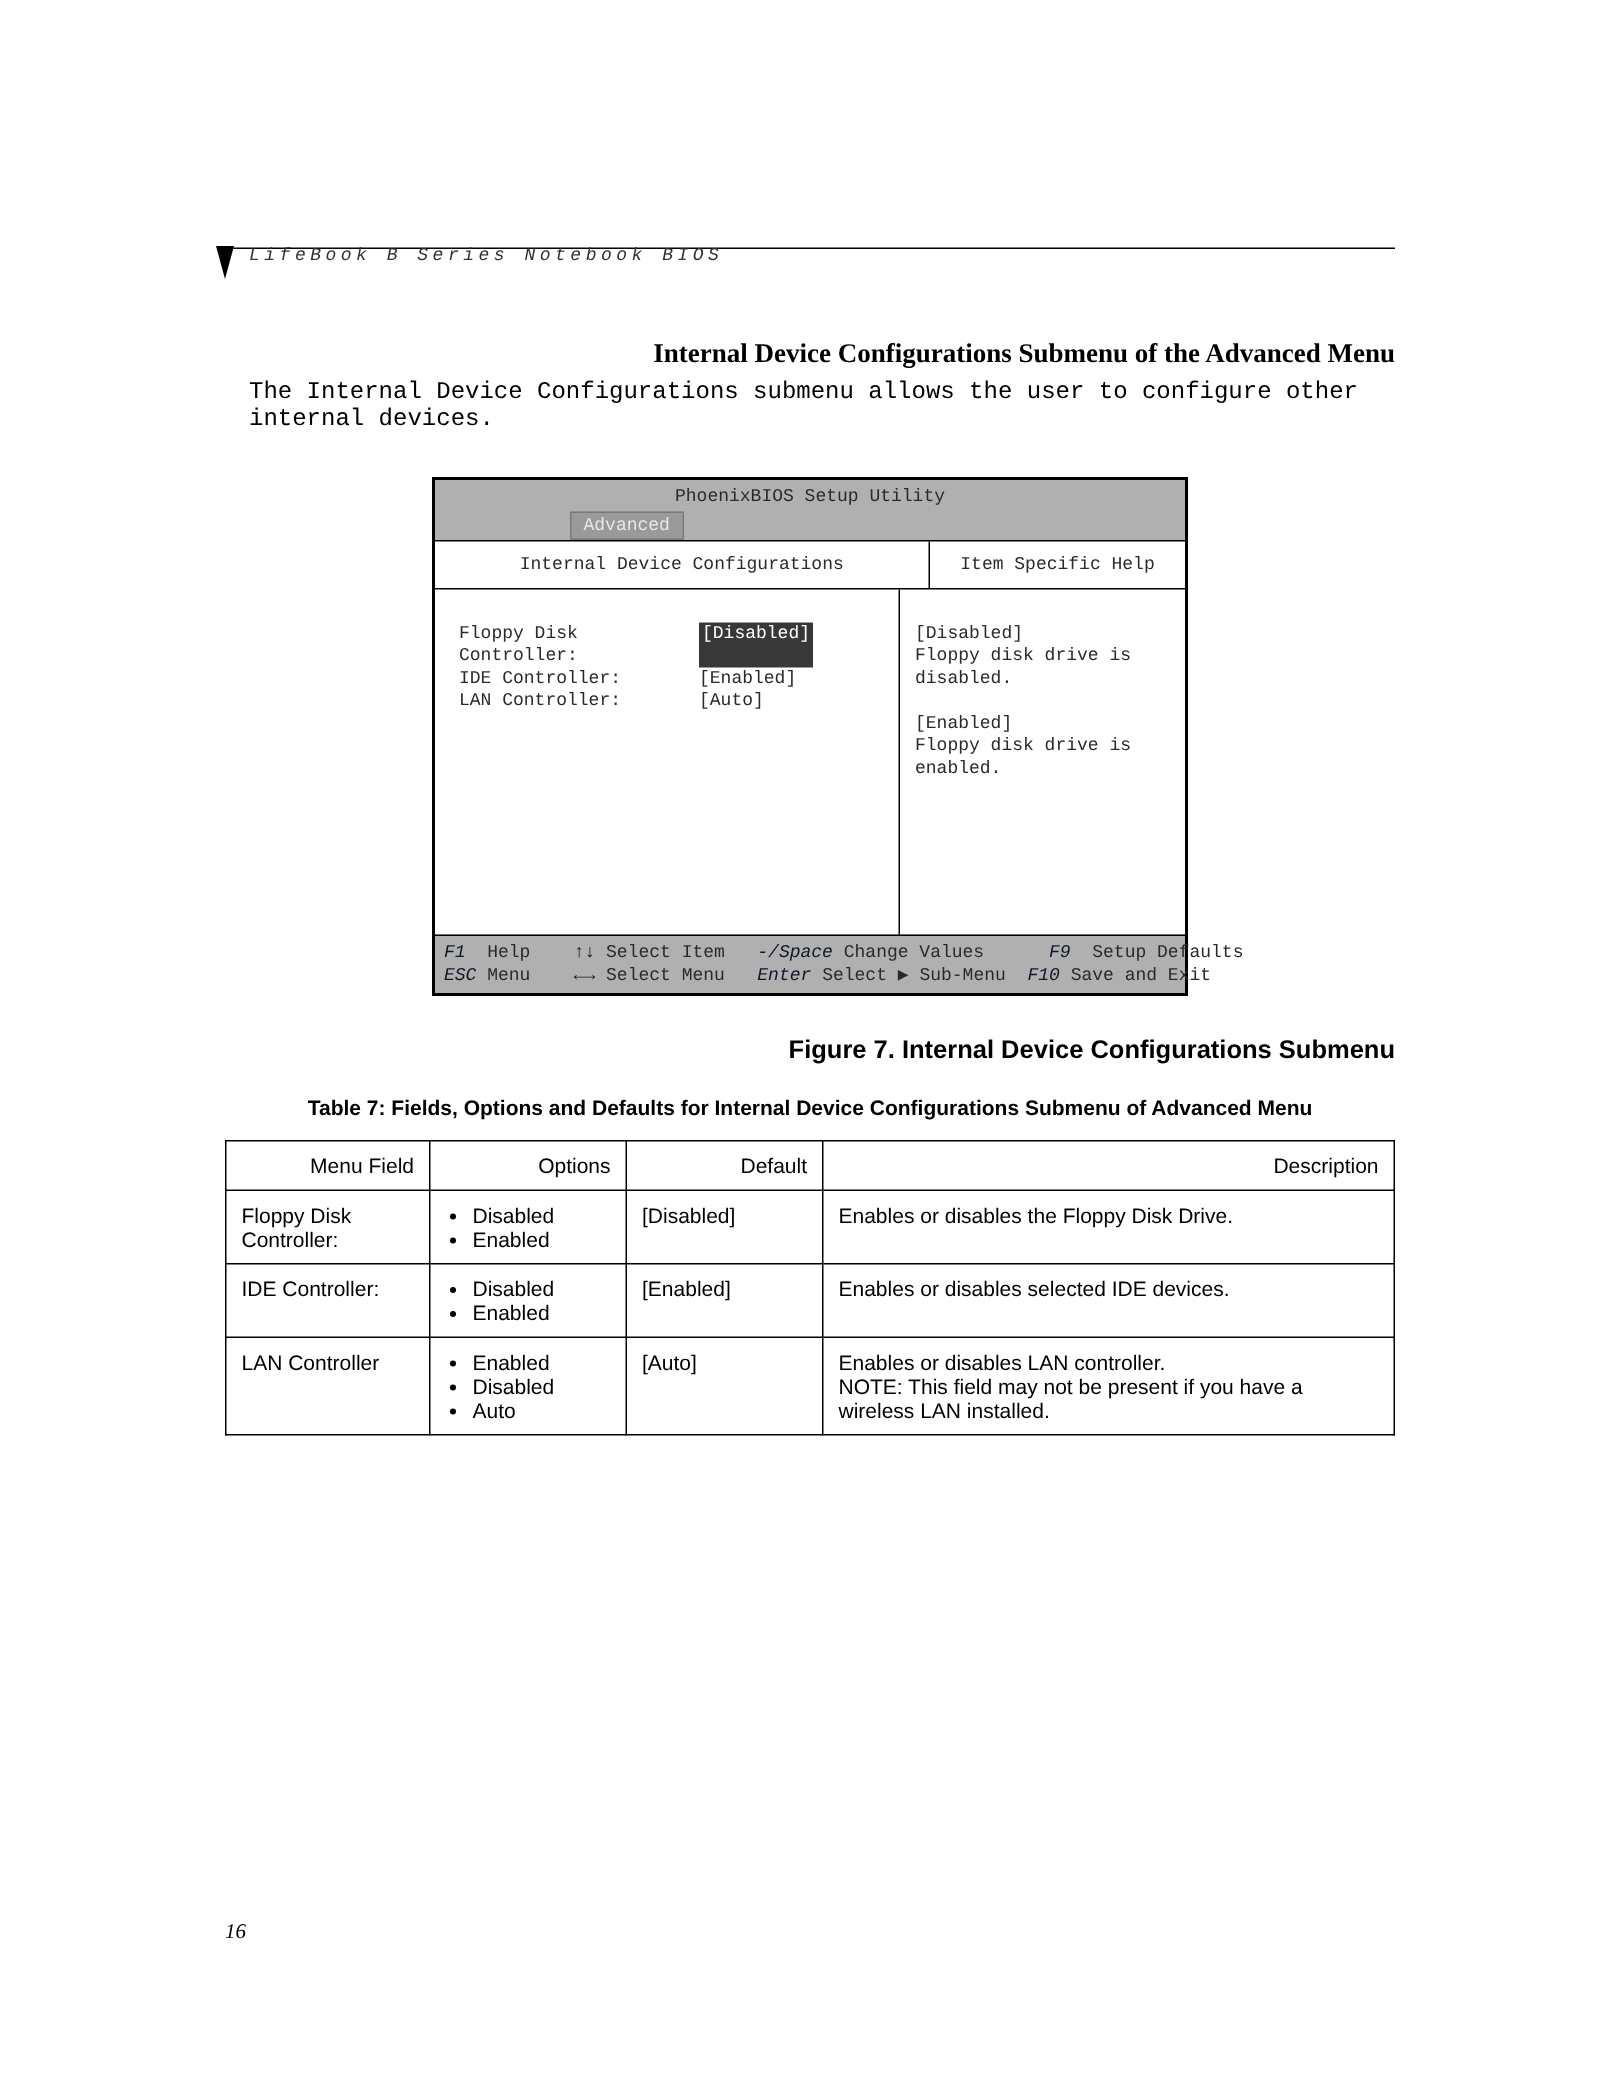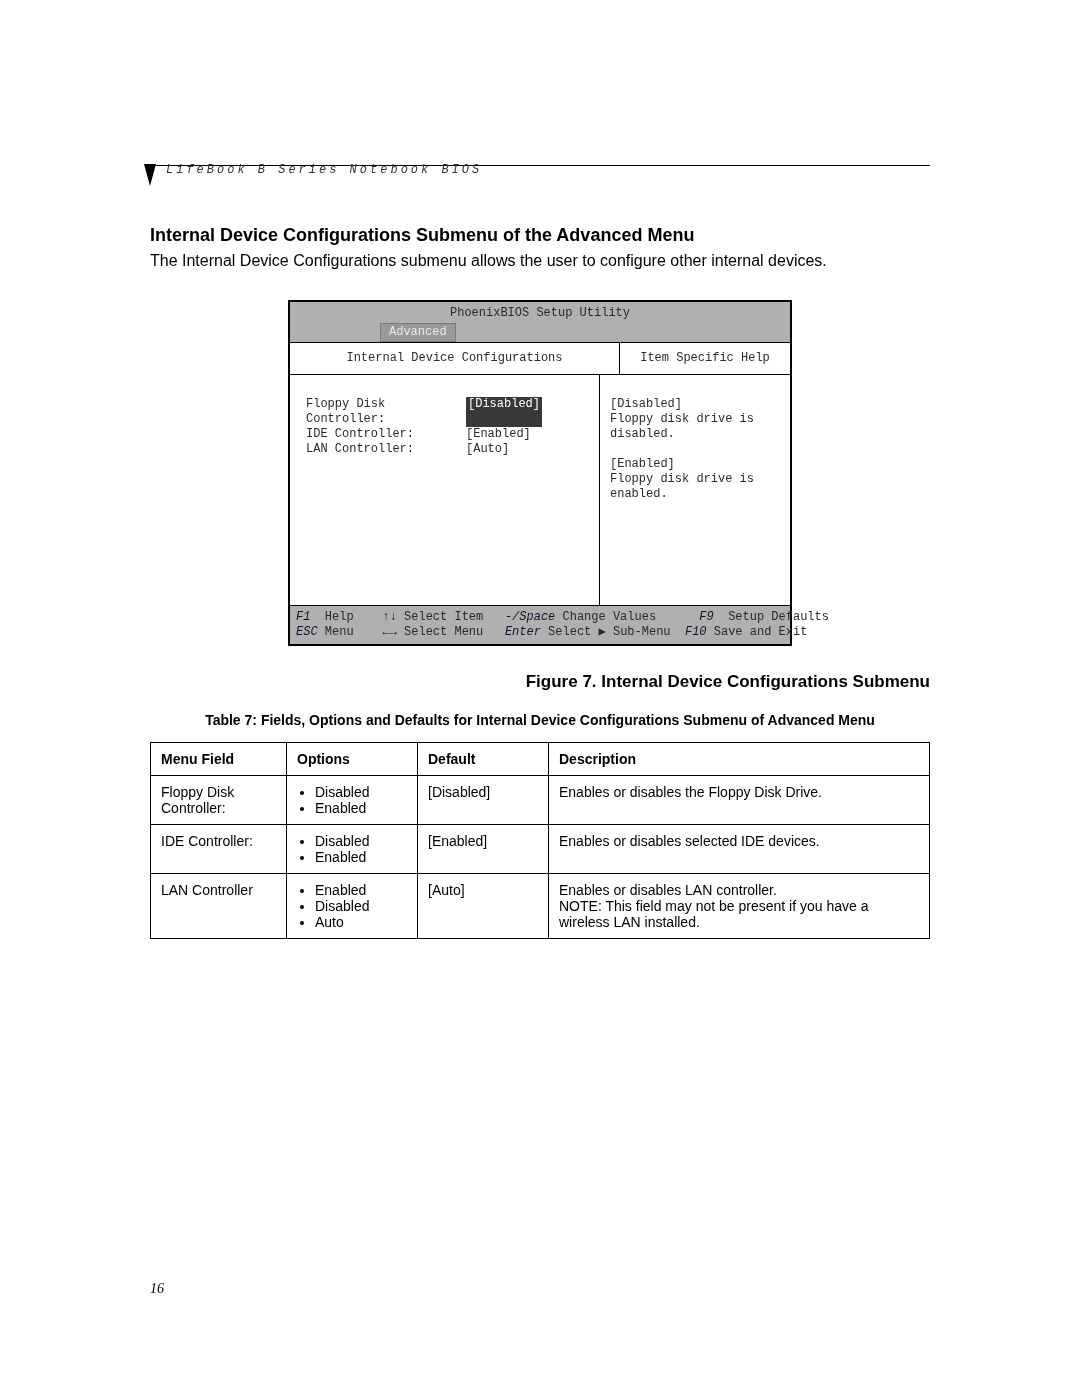--- a/index.html
+++ b/index.html
@@ -40,29 +40,30 @@
     position: absolute;
     top: -2px;
     left: 16px;
     font-family: Liberation Mono, monospace;
     font-size: 12px;
     font-style: italic;
     letter-spacing: 3px;
     color: #333;
   }
   h2.section {
-    font-family: Liberation Sans, sans-serif;
+    font-family: Liberation Serif, serif;
     font-size: 18px;
     font-weight: bold;
     margin: 0 0 6px 0;
+    text-align: right;
   }
   p.lead {
-    font-family: Liberation Sans, sans-serif;
+    font-family: Liberation Mono, monospace;
     font-size: 16px;
-    margin: 0 0 30px 0;
+    margin: 0 0 30px 16px;
   }
 
   
   .bios {
     width: 500px;
     margin: 0 auto 26px auto;
     border: 2px solid #000;
     font-family: "Courier New", monospace;
     font-size: 12px;
     line-height: 1.25;
@@ -162,21 +163,22 @@
     font-family: Arial, Helvetica, sans-serif;
     font-size: 14px;
   }
   table.spec th, table.spec td {
     border: 1px solid #000;
     padding: 8px 10px;
     text-align: left;
     vertical-align: top;
   }
   table.spec th {
-    font-weight: bold;
+    font-weight: normal;
+    text-align: right;
   }
   .col-menu { width: 115px; }
   .col-opt  { width: 110px; }
   .col-def  { width: 110px; }
   ul.opts {
     margin: 0;
     padding-left: 18px;
   }
   ul.opts li {
     margin: 0;

